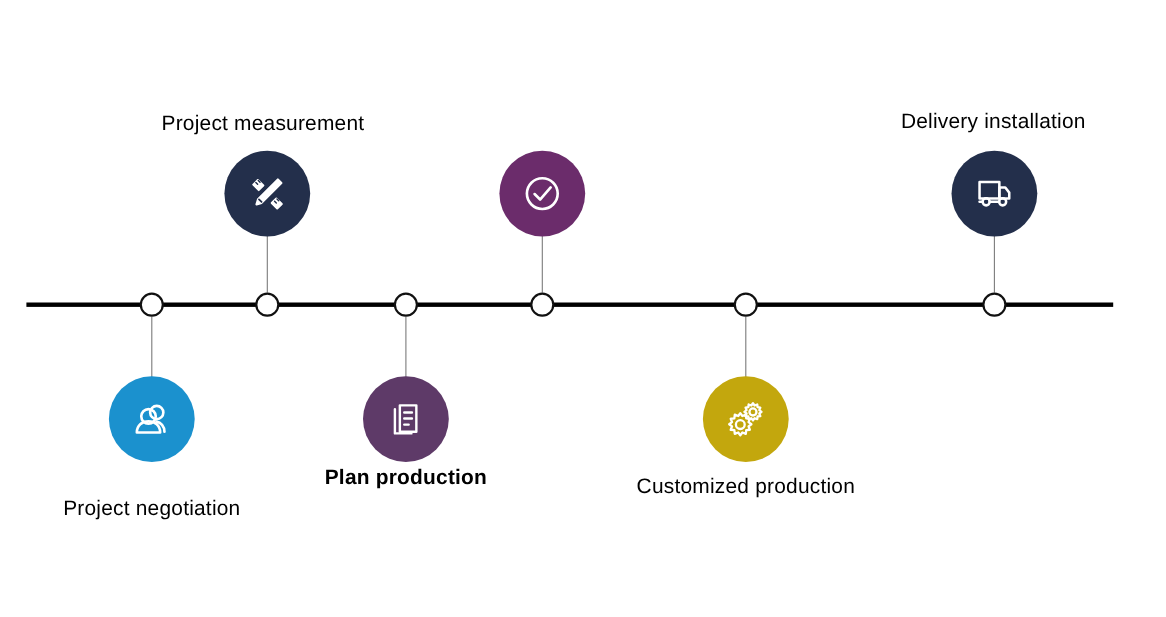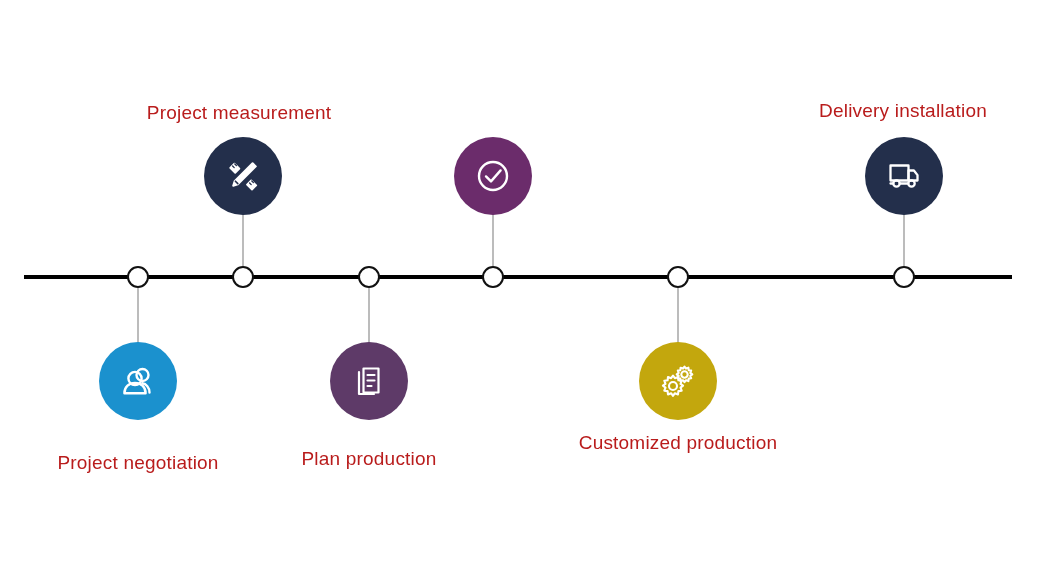--- a/index.html
+++ b/index.html
@@ -66,21 +66,21 @@
   .bubble svg {
     display: block;
   }
 
   
   .caption {
     position: absolute;
     transform: translateX(-50%);
     white-space: nowrap;
     font-size: 19px;
-    color: #b91c1c;
+    color: #000000;
     letter-spacing: 0.2px;
     z-index: 4;
   }
 </style>
 </head>
 <body>
 
 <div id="stage">
 
   <div class="axis-line"></div>
@@ -121,21 +121,21 @@
   <div class="node-marker" style="left:369px;"></div>
   <div class="bubble" style="left:369px; top:381px; background:#5e3a68;">
     <span>
       <svg width="42" height="42" viewBox="0 0 42 42" fill="none" stroke="#ffffff" stroke-width="2.2" stroke-linecap="round" stroke-linejoin="round">
         <path d="M15.5 8.5h15v24h-15z"></path>
         <path d="M11 12v22h15"></path>
         <path d="M19.5 15h7M19.5 20.5h7M19.5 26h4"></path>
       </svg>
     </span>
   </div>
-  <div class="caption" style="left:369px; top:448px;">Plan production</div>
+  <div class="caption" style="left:369px; top:424px;font-weight:bold;">Plan production</div>
 
   <div class="connector" style="left:493px; top:214px; height:52px;"></div>
   <div class="node-marker" style="left:493px;"></div>
   <div class="bubble" style="left:493px; top:176px; background:#6b2c6b;">
     <span>
       <svg width="44" height="44" viewBox="0 0 44 44" fill="none" stroke="#ffffff" stroke-width="2.4" stroke-linecap="round" stroke-linejoin="round">
         <circle cx="22" cy="22" r="14"></circle>
         <path d="M15 22.4l5 5 9.6-11"></path>
       </svg>
     </span>

